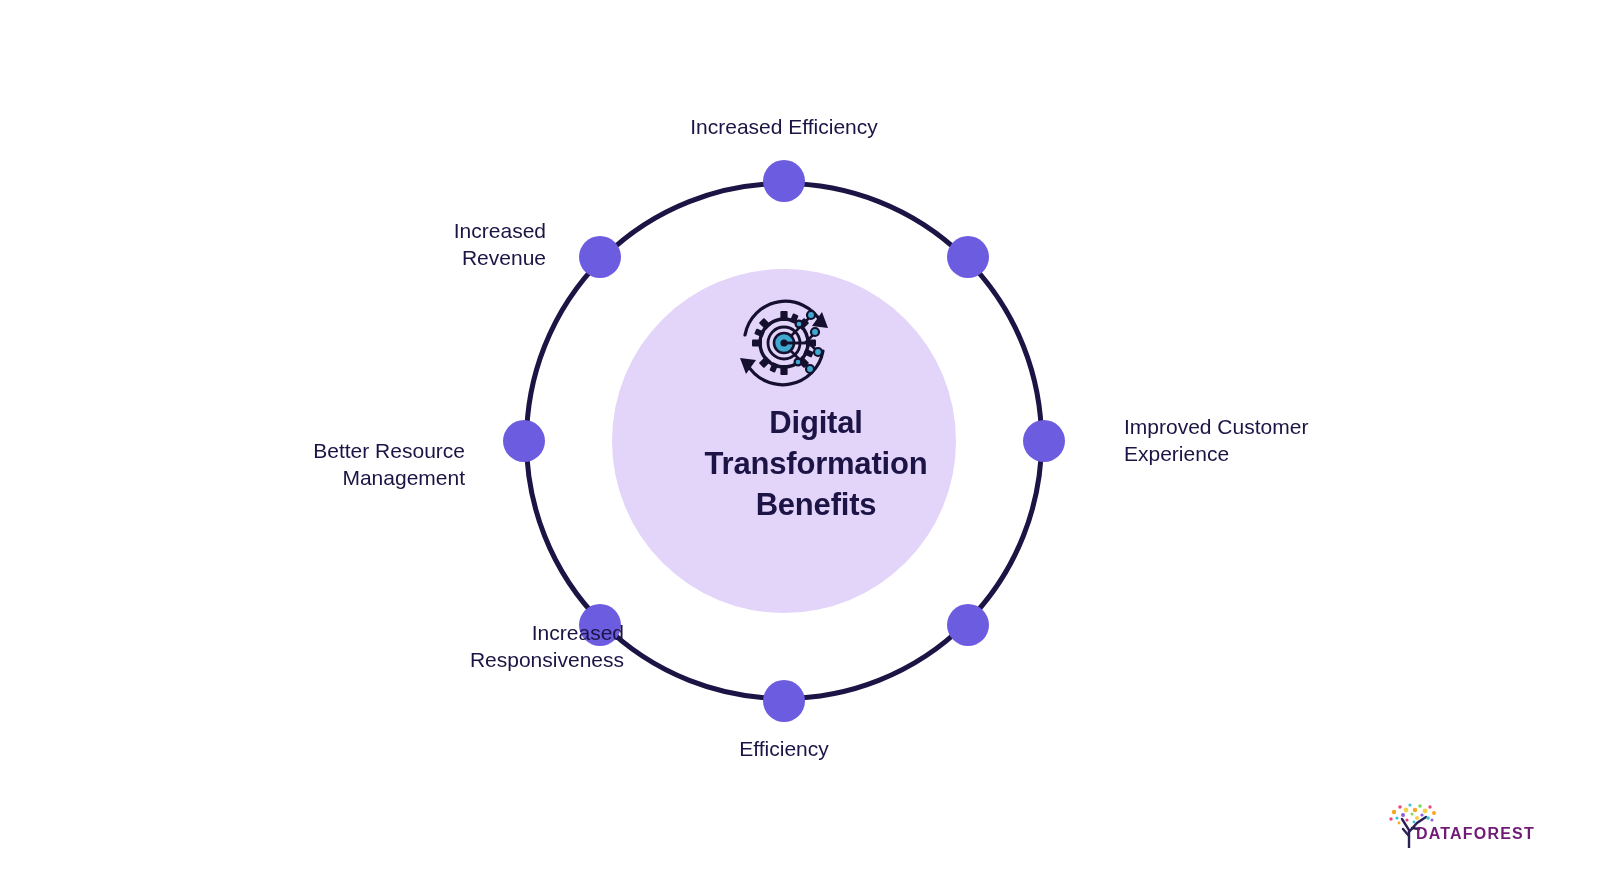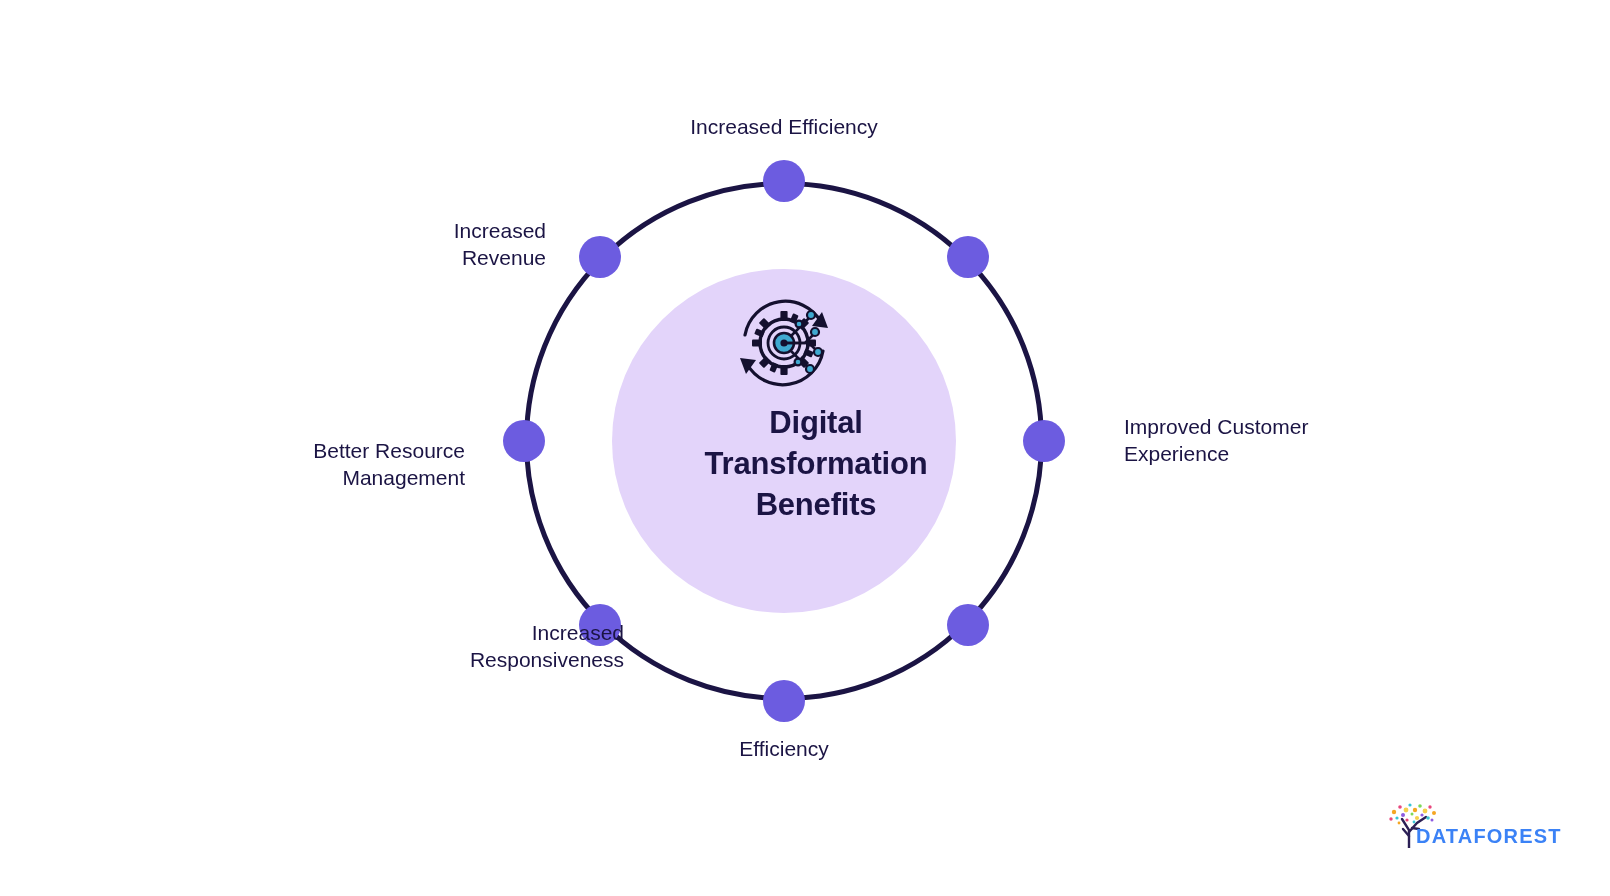--- a/index.html
+++ b/index.html
@@ -101,22 +101,22 @@
   .logo-tree {
     position: absolute;
     left: 0; top: 0;
     width: 62px;
     height: 50px;
   }
   .logo-word {
     position: absolute;
     left: 34px;
     top: 27px;
-    color: #3b82f6;
-    font-size: 20px;
+    color: #701a75;
+    font-size: 16px;
     font-weight: bold;
     letter-spacing: 1.2px;
     font-family: "Liberation Sans", sans-serif;
   }
 </style>
 </head>
 <body>
 
 <div id="stage">
 

